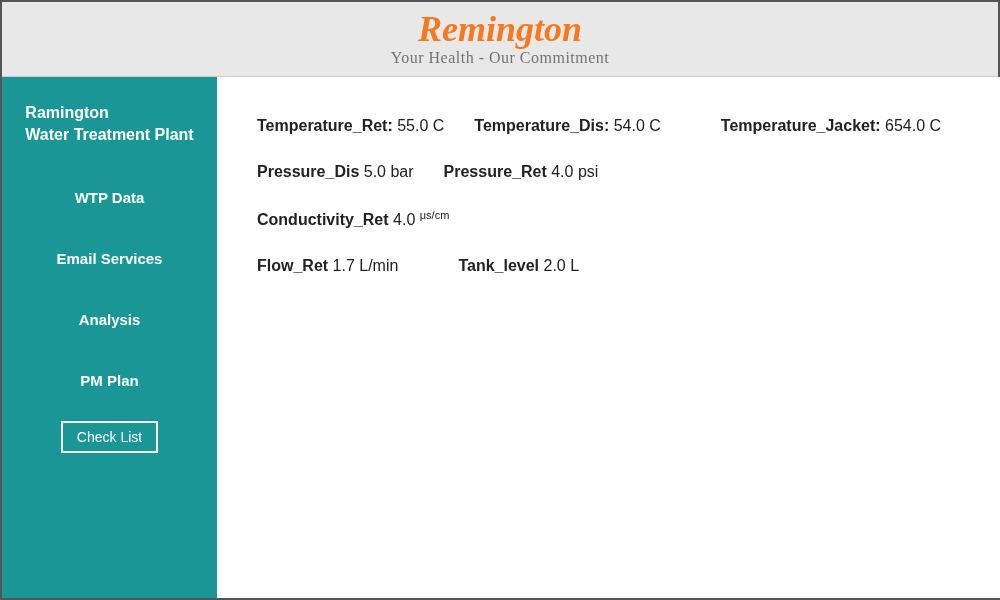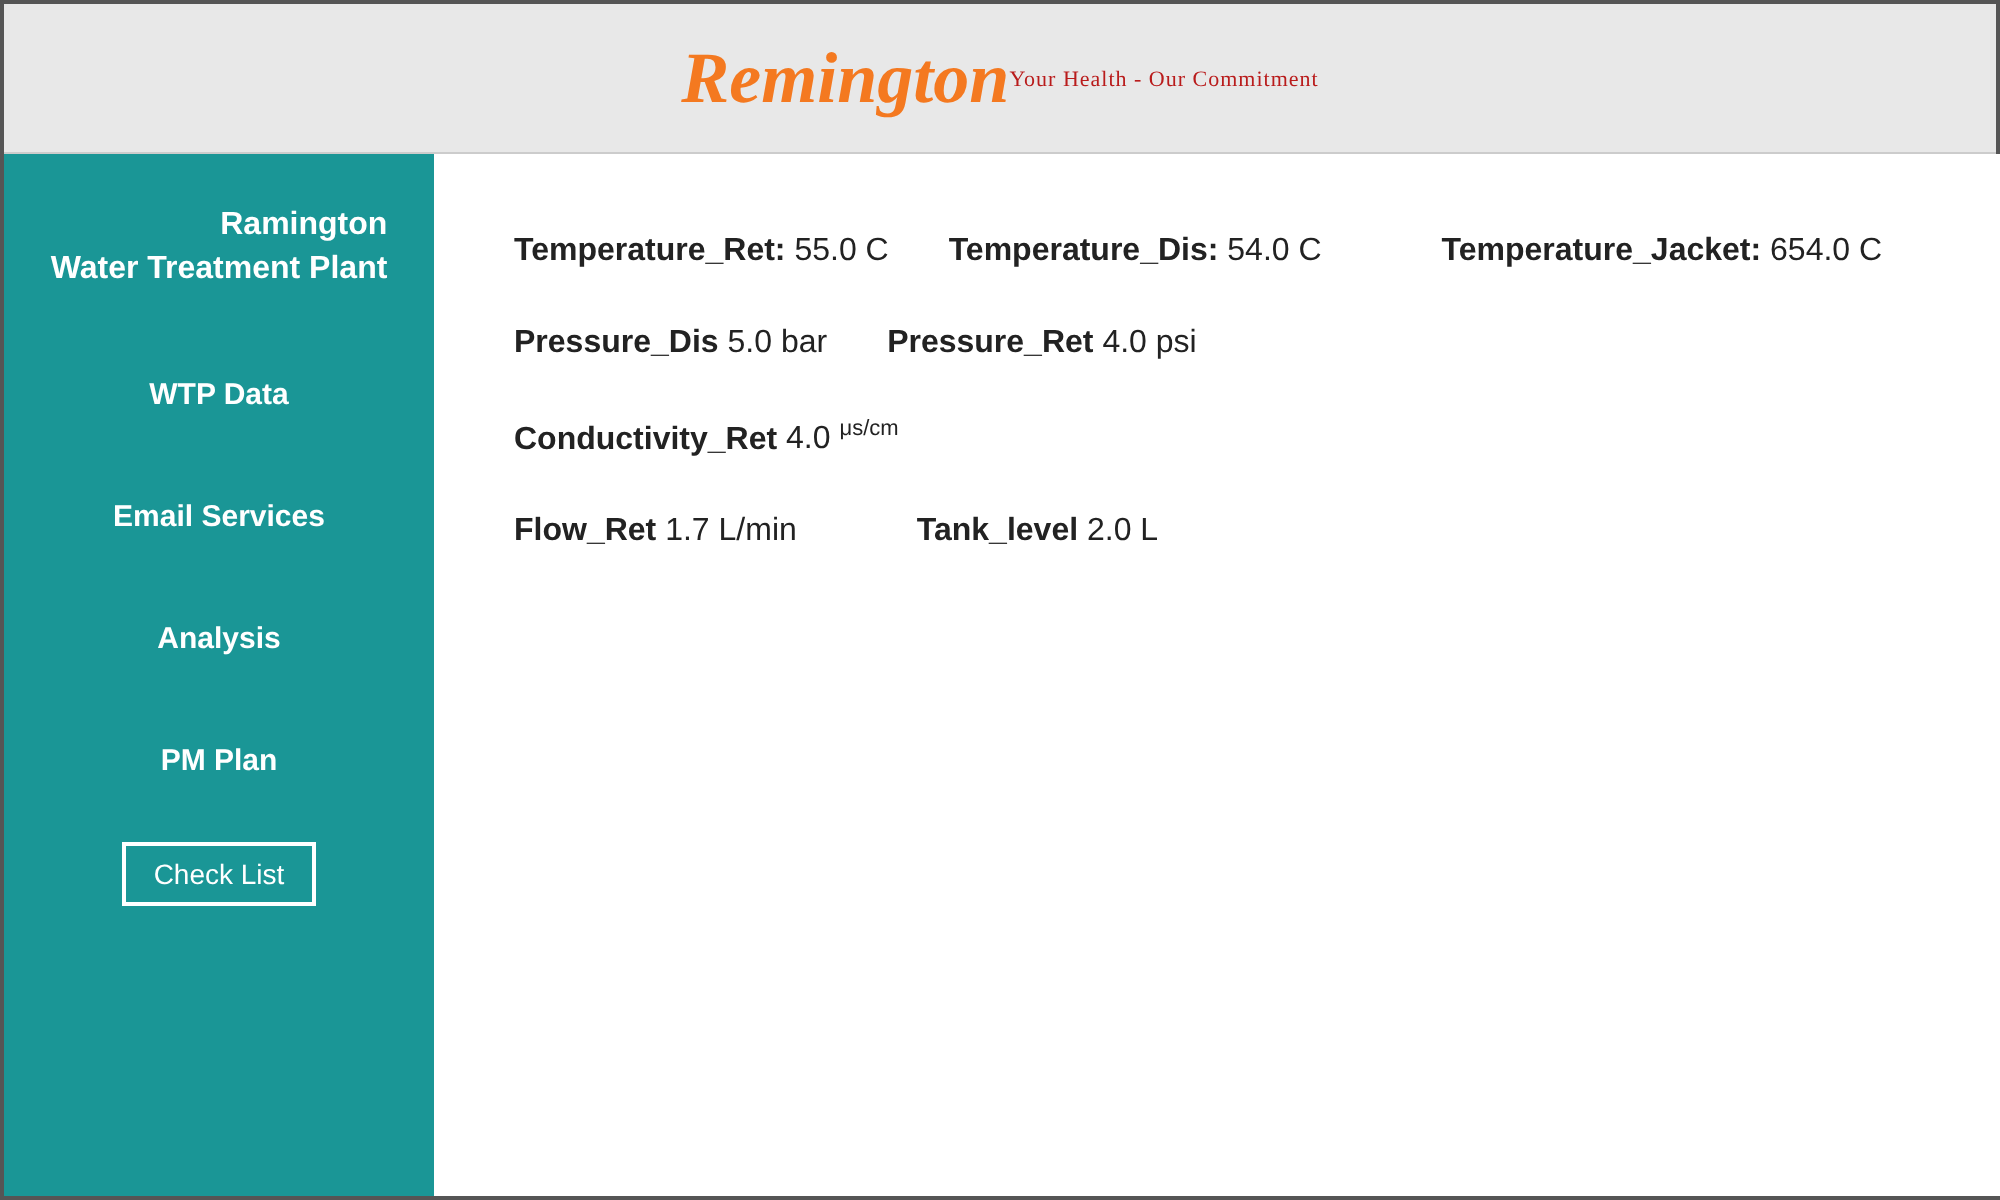--- a/index.html
+++ b/index.html
@@ -25,36 +25,36 @@
       height: 75px;
       background: #e8e8e8;
       display: flex;
       align-items: center;
       justify-content: center;
       border-bottom: 1px solid #ccc;
     }
 
     .logo-area {
       display: flex;
-      flex-direction: row;
+      flex-direction: column;
       align-items: center;
     }
 
     .logo-text {
       font-size: 36px;
       font-weight: bold;
       color: #f47920;
       font-family: 'Brush Script MT', cursive, Georgia, serif;
       font-style: italic;
       line-height: 1;
     }
 
     .logo-tagline {
-      font-size: 11px;
-      color: #b91c1c;
+      font-size: 16px;
+      color: #737373;
       margin-top: 2px;
       letter-spacing: 0.5px;
     }
 
     
     .main {
       display: flex;
       flex: 1;
     }
 
@@ -66,21 +66,21 @@
       flex-direction: column;
       align-items: center;
       padding-top: 15px;
       flex-shrink: 0;
     }
 
     .sidebar-title {
       color: white;
       font-size: 16px;
       font-weight: bold;
-      text-align: right;
+      text-align: left;
       line-height: 1.4;
       padding: 10px 10px 20px 10px;
       font-family: Arial, sans-serif;
     }
 
     .sidebar-nav {
       width: 100%;
       display: flex;
       flex-direction: column;
       align-items: center;

